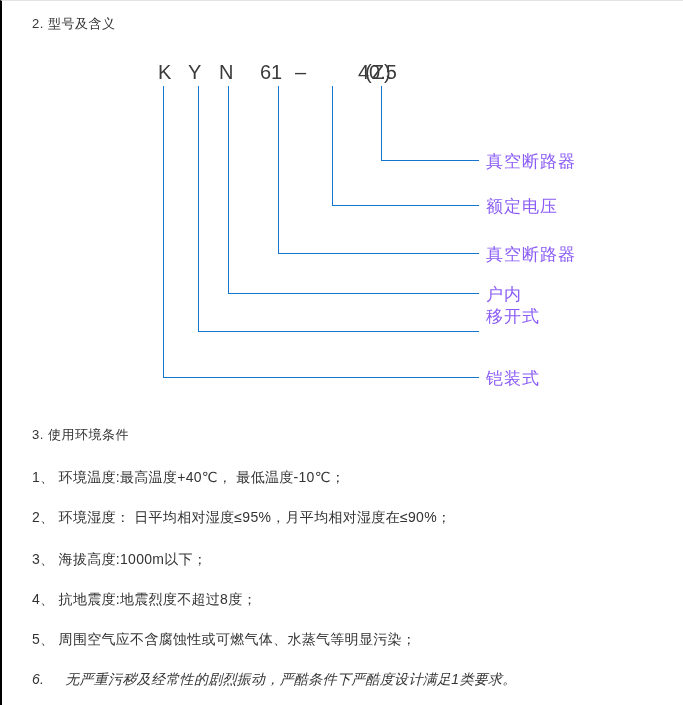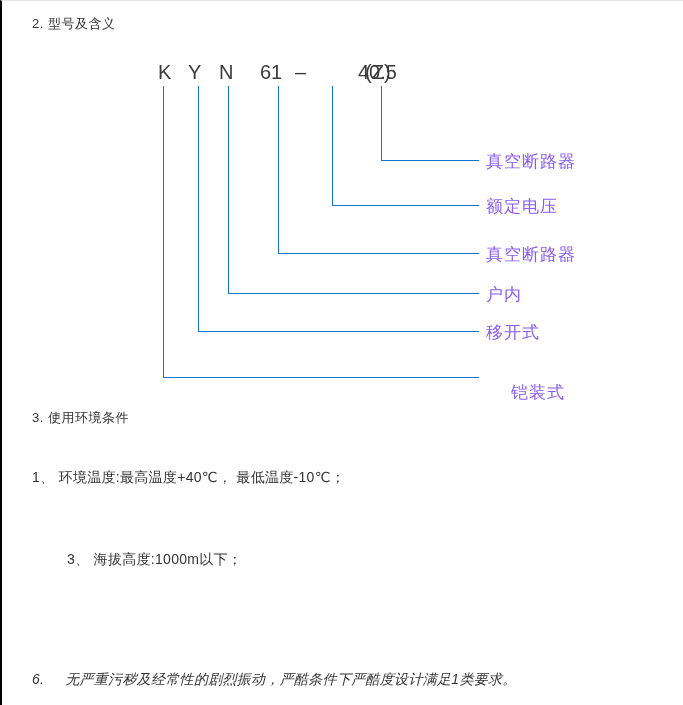--- a/index.html
+++ b/index.html
@@ -20,21 +20,21 @@
   }
   .section-heading {
     position: absolute;
     left: 30px;
     font-size: 13px;
     color: #333333;
     letter-spacing: 0.5px;
     white-space: pre;
   }
   .heading-model { top: 14px; }
-  .heading-env  { top: 408px; }
+  .heading-env  { top: 425px; }
 
   
   .model-token {
     position: absolute;
     top: 60px;
     font-size: 20px;
     color: #3b3b3b;
     white-space: pre;
   }
   .tok-k   { left: 156px; }
@@ -65,34 +65,34 @@
     left: 484px;
     font-size: 17px;
     color: #8b5cf6;
     letter-spacing: 1px;
     white-space: pre;
   }
   .lbl-0 { top: 149px; }
   .lbl-1 { top: 194px; }
   .lbl-2 { top: 242px; }
   .lbl-3 { top: 282px; }
-  .lbl-4 { top: 320px; font-family: Liberation Mono, monospace; }
-  .lbl-5 { top: 380px; margin-left: 25px; }
+  .lbl-4 { top: 304px; font-family: Liberation Mono, monospace; }
+  .lbl-5 { top: 366px; }
 
   .env-item {
     position: absolute;
     left: 30px;
     font-size: 14px;
     color: #333333;
     white-space: pre;
     letter-spacing: 0.3px;
   }
   .item-0 { top: 468px; }
   .item-1 { top: 508px; }
-  .item-2 { top: 550px; margin-left: 35px; }
+  .item-2 { top: 550px; }
   .item-3 { top: 590px; }
   .item-4 { top: 630px; }
   .item-5 { top: 670px; font-style: italic; }
 </style>
 </head>
 <body>
 
 <div class="page">
 
   <div class="section-heading heading-model">2. 型号及含义</div>
@@ -115,16 +115,19 @@
   <div class="designation-label lbl-0">真空断路器</div>
   <div class="designation-label lbl-1">额定电压</div>
   <div class="designation-label lbl-2">真空断路器</div>
   <div class="designation-label lbl-3">户内</div>
   <div class="designation-label lbl-4">移开式</div>
   <div class="designation-label lbl-5">铠装式</div>
 
   <div class="section-heading heading-env">3. 使用环境条件</div>
 
   <div class="env-item item-0">1、 环境温度:最高温度+40℃， 最低温度-10℃；</div>
+  <div class="env-item item-1">2、 环境湿度： 日平均相对湿度≤95%，月平均相对湿度在≤90%；</div>
   <div class="env-item item-2">3、 海拔高度:1000m以下；</div>
+  <div class="env-item item-3">4、 抗地震度:地震烈度不超过8度；</div>
+  <div class="env-item item-4">5、 周围空气应不含腐蚀性或可燃气体、水蒸气等明显污染；</div>
   <div class="env-item item-5">6.     无严重污秽及经常性的剧烈振动，严酷条件下严酷度设计满足1类要求。</div>
 
 </div>
 
 </body></html>

